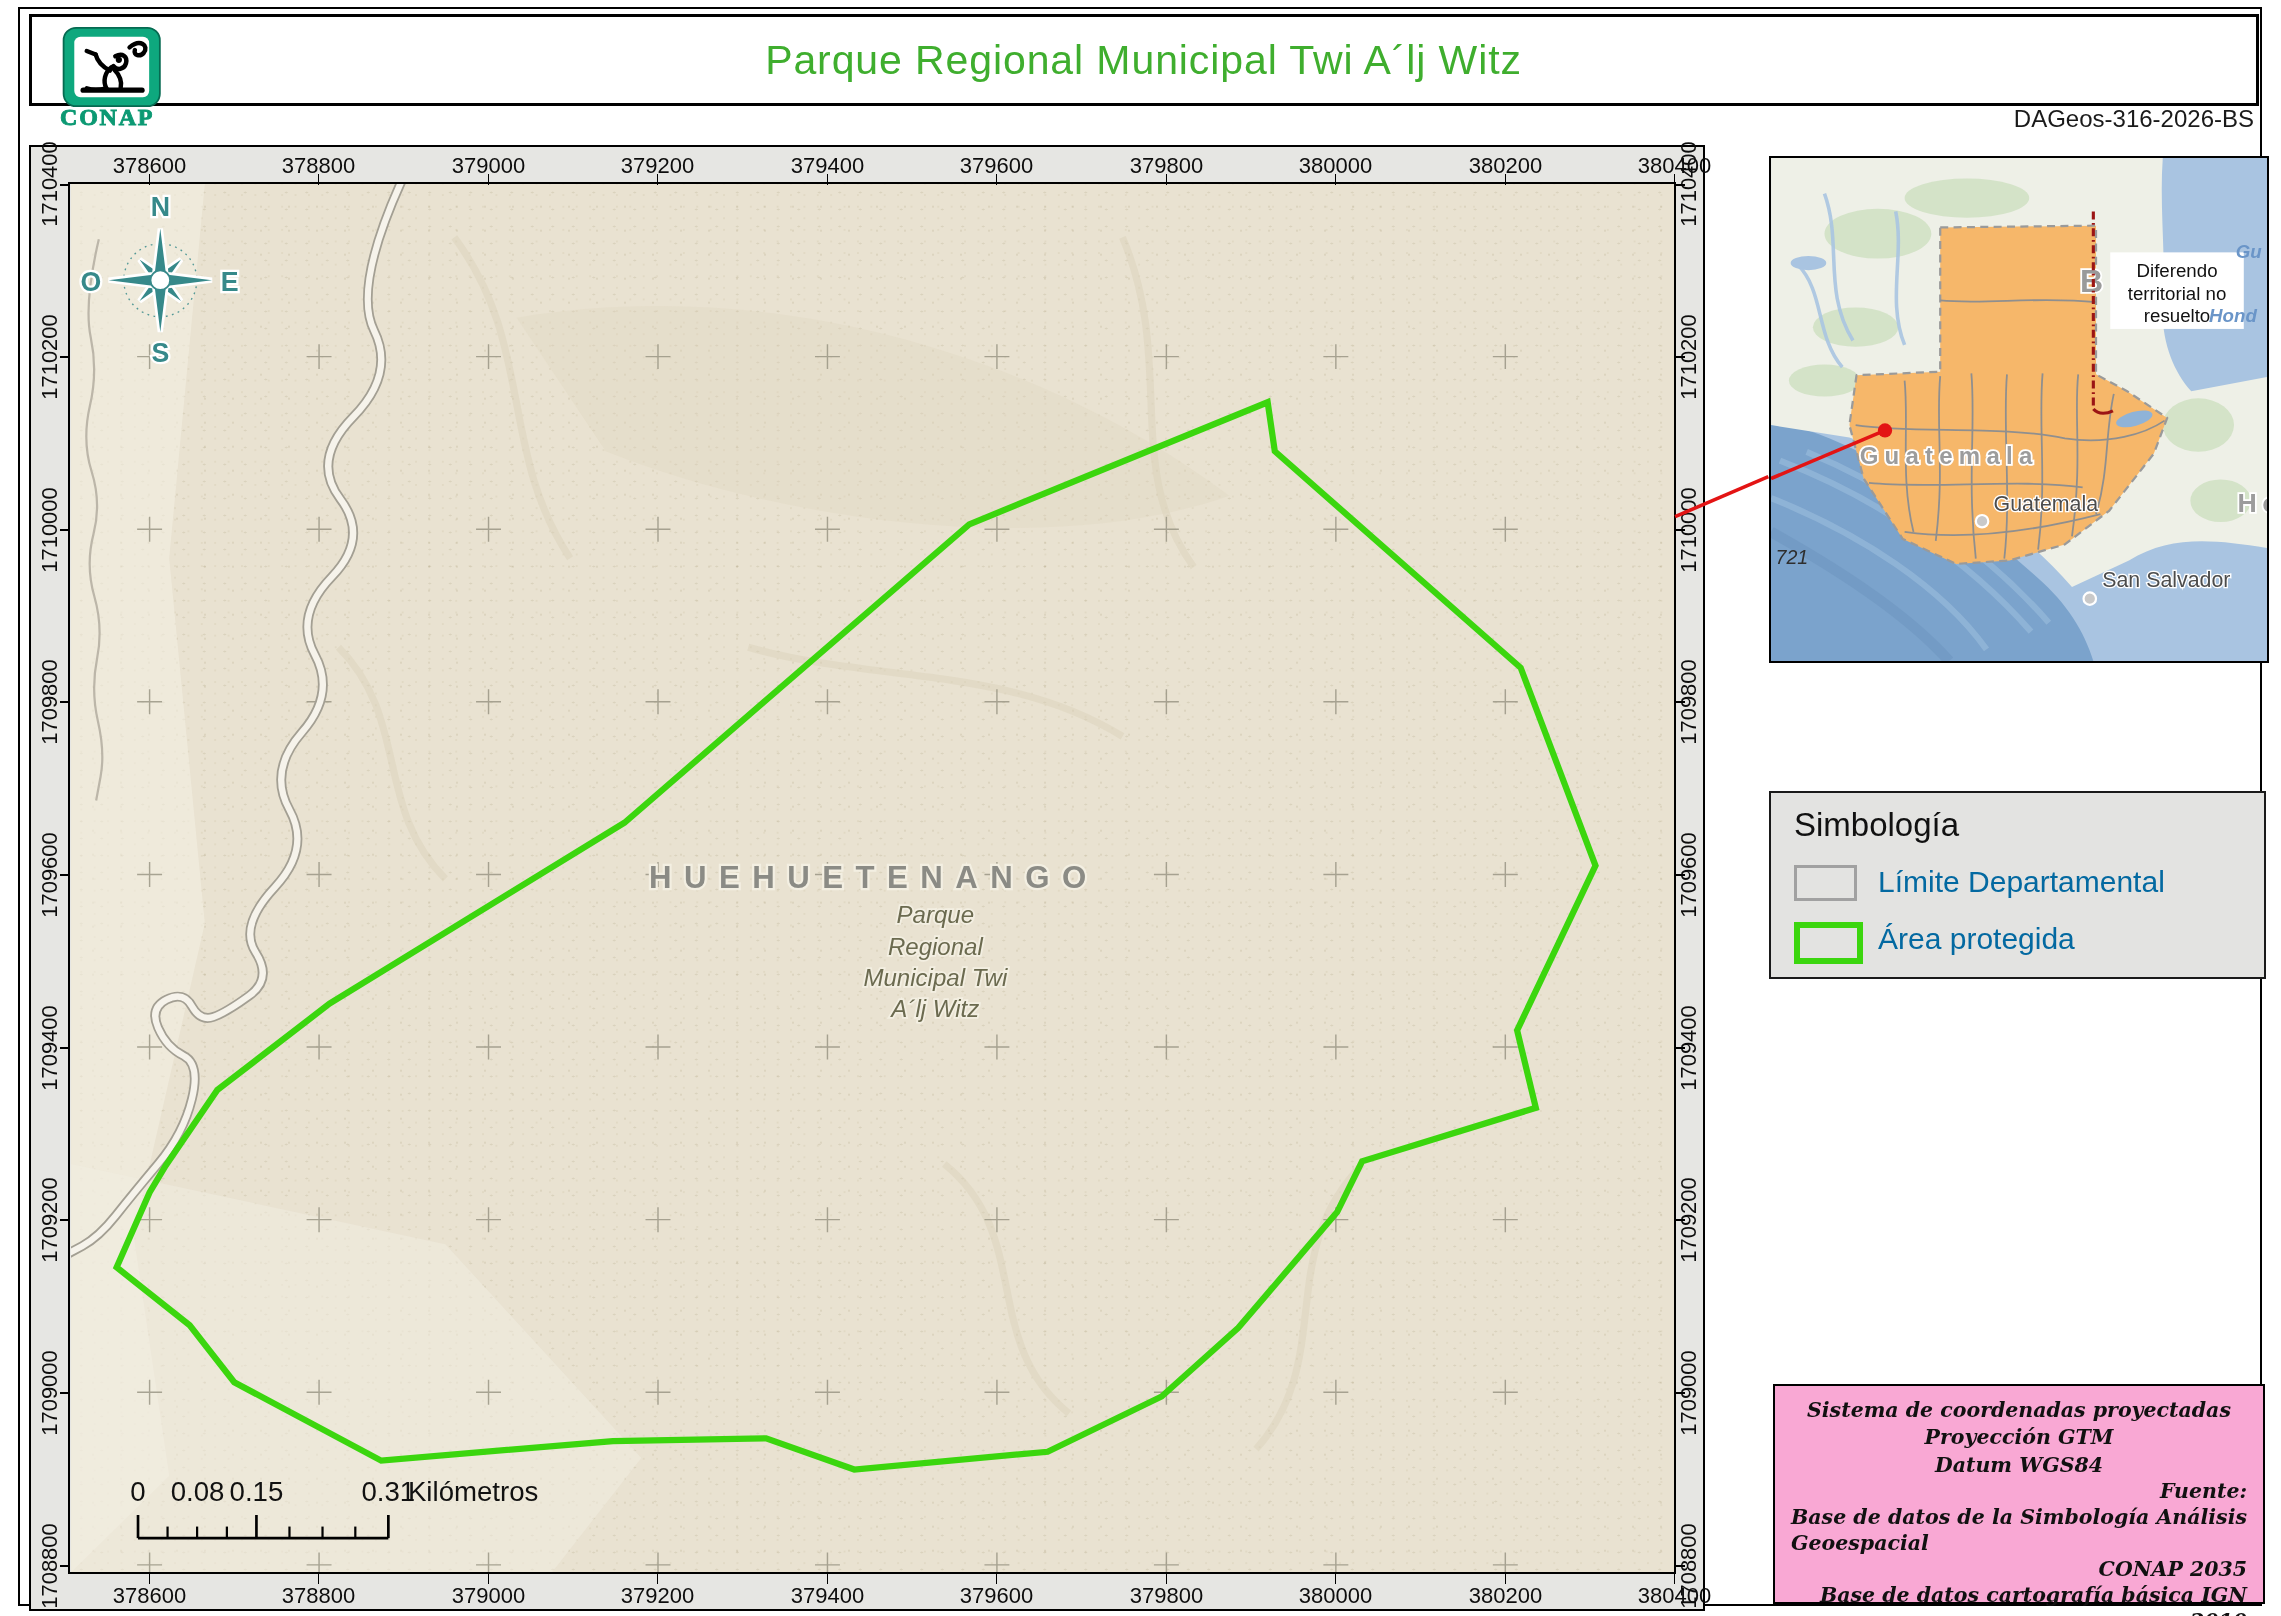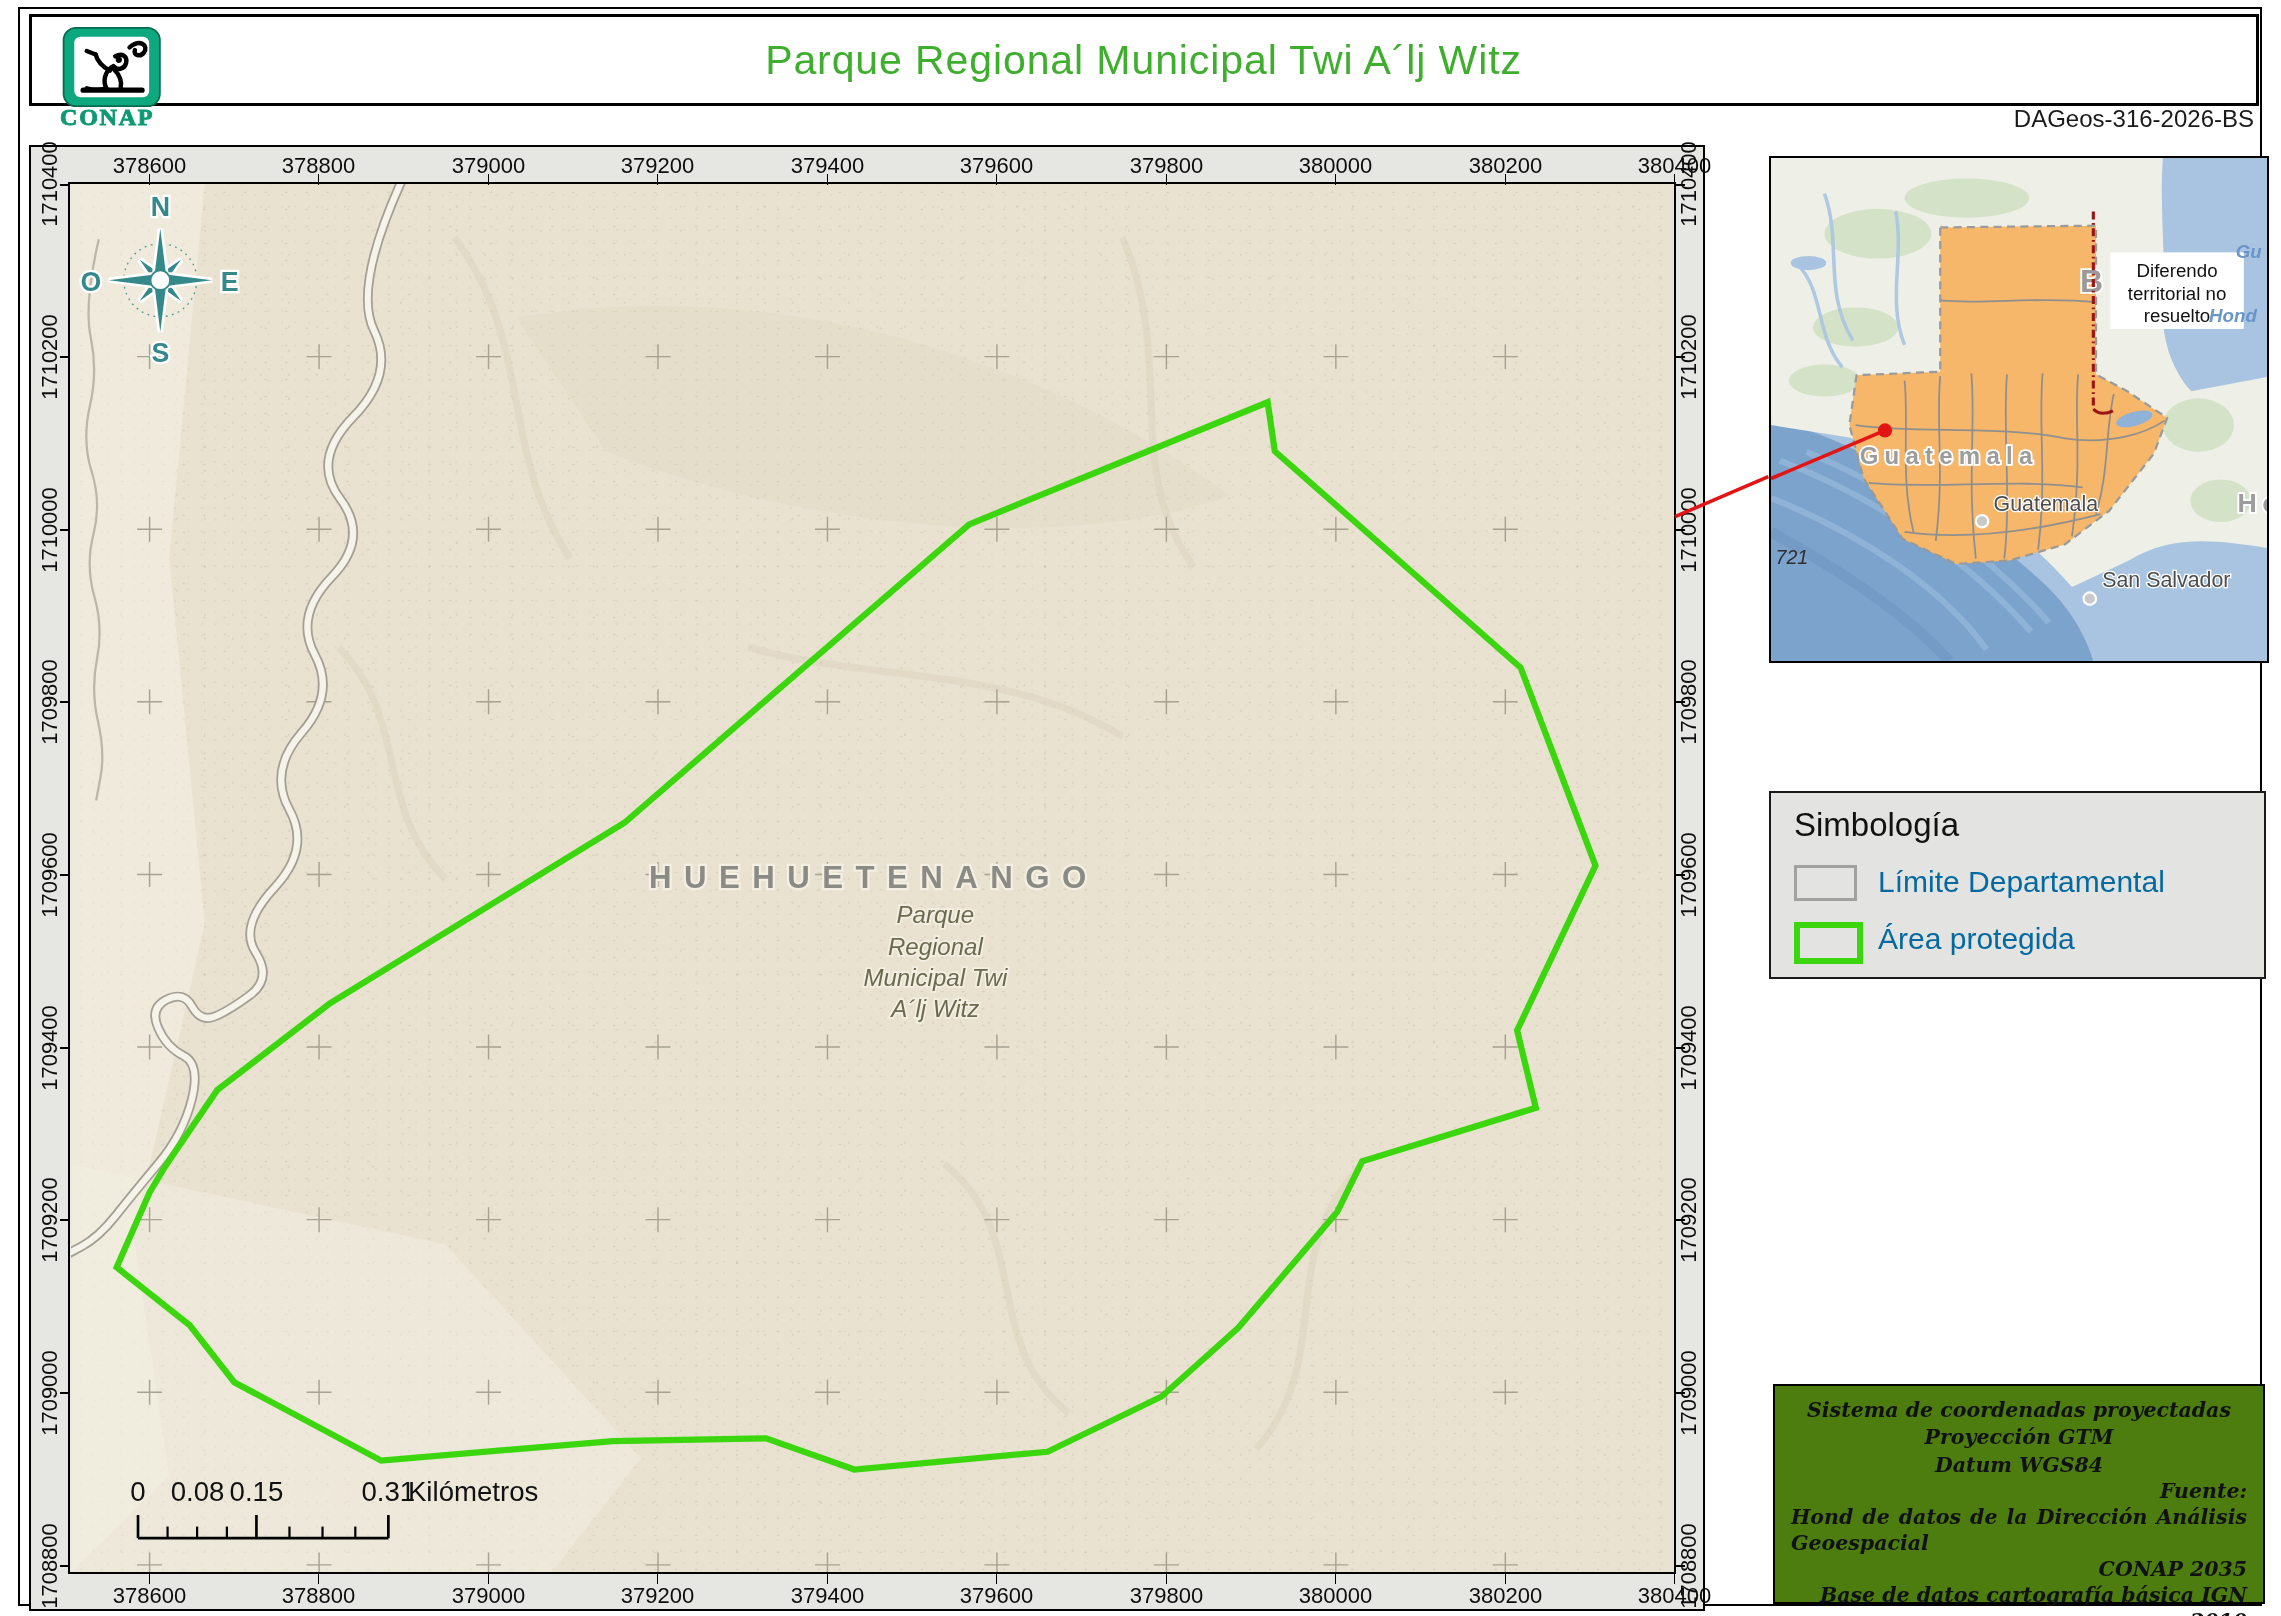--- a/index.html
+++ b/index.html
@@ -37,21 +37,21 @@
   .connector-svg{position:absolute;left:1668px;top:410px;}
   
   .inset{position:absolute;left:1769px;top:156px;width:496px;height:503px;border:2.7px solid #000;background:#a9c4e1;overflow:hidden;}
   
   .legend{position:absolute;left:1769px;top:791px;width:493px;height:184px;border:2.7px solid #1a1a1a;background:#e3e3e1;}
   .legend-title{position:absolute;left:23px;top:12.5px;font-size:33px;color:#111;}
   .legend-item{position:absolute;left:23px;height:39px;}
   .legend-item .sw{position:absolute;left:0;top:1.8px;width:57px;height:30px;background:transparent;}
   .legend-item .lab{position:absolute;left:84px;top:1.8px;font-size:30px;white-space:nowrap;color:#0369a1;}
   
-  .source-box{position:absolute;left:1773px;top:1384px;width:488px;height:216px;border:2.7px solid #000;background:#4d7c0f;
+  .source-box{position:absolute;left:1773px;top:1384px;width:488px;height:216px;border:2.7px solid #000;background:#f9a8d4;
               font-family:"DejaVu Serif",serif;font-style:italic;font-weight:bold;font-size:20.5px;color:#111;}
   .source-box .c{text-align:center;margin:1.8px 16px 0 16px;line-height:26px;}
   .source-box .l{text-align:right;margin:0 16px;line-height:26px;}
   .source-box .j{text-align:justify;text-align-last:justify;margin:0 16px;line-height:26px;}
   .svg-text{font-family:"Liberation Sans",sans-serif;}
 </style>
 </head>
 <body>
 
 <div class="page">
@@ -279,18 +279,18 @@
       <span class="sw" id="sw1" style="border: 6.2px solid rgb(59, 214, 14);"></span>
       <span class="lab">Área protegida</span>
     </div>
   </div>
 
   <div class="source-box">
     <div class="c" style="margin-top:10.7px;">Sistema de coordenadas proyectadas</div>
     <div class="c">Proyección GTM</div>
     <div class="c">Datum WGS84</div>
     <div class="l">Fuente:</div>
-    <div class="j">Hond de datos de la Dirección Análisis Geoespacial</div>
+    <div class="j">Base de datos de la Simbología Análisis Geoespacial</div>
     <div class="l">CONAP 2035</div>
     <div class="l">Base de datos cartografía básica IGN 2010</div>
   </div>
 </div>
 
 
 </body></html>

